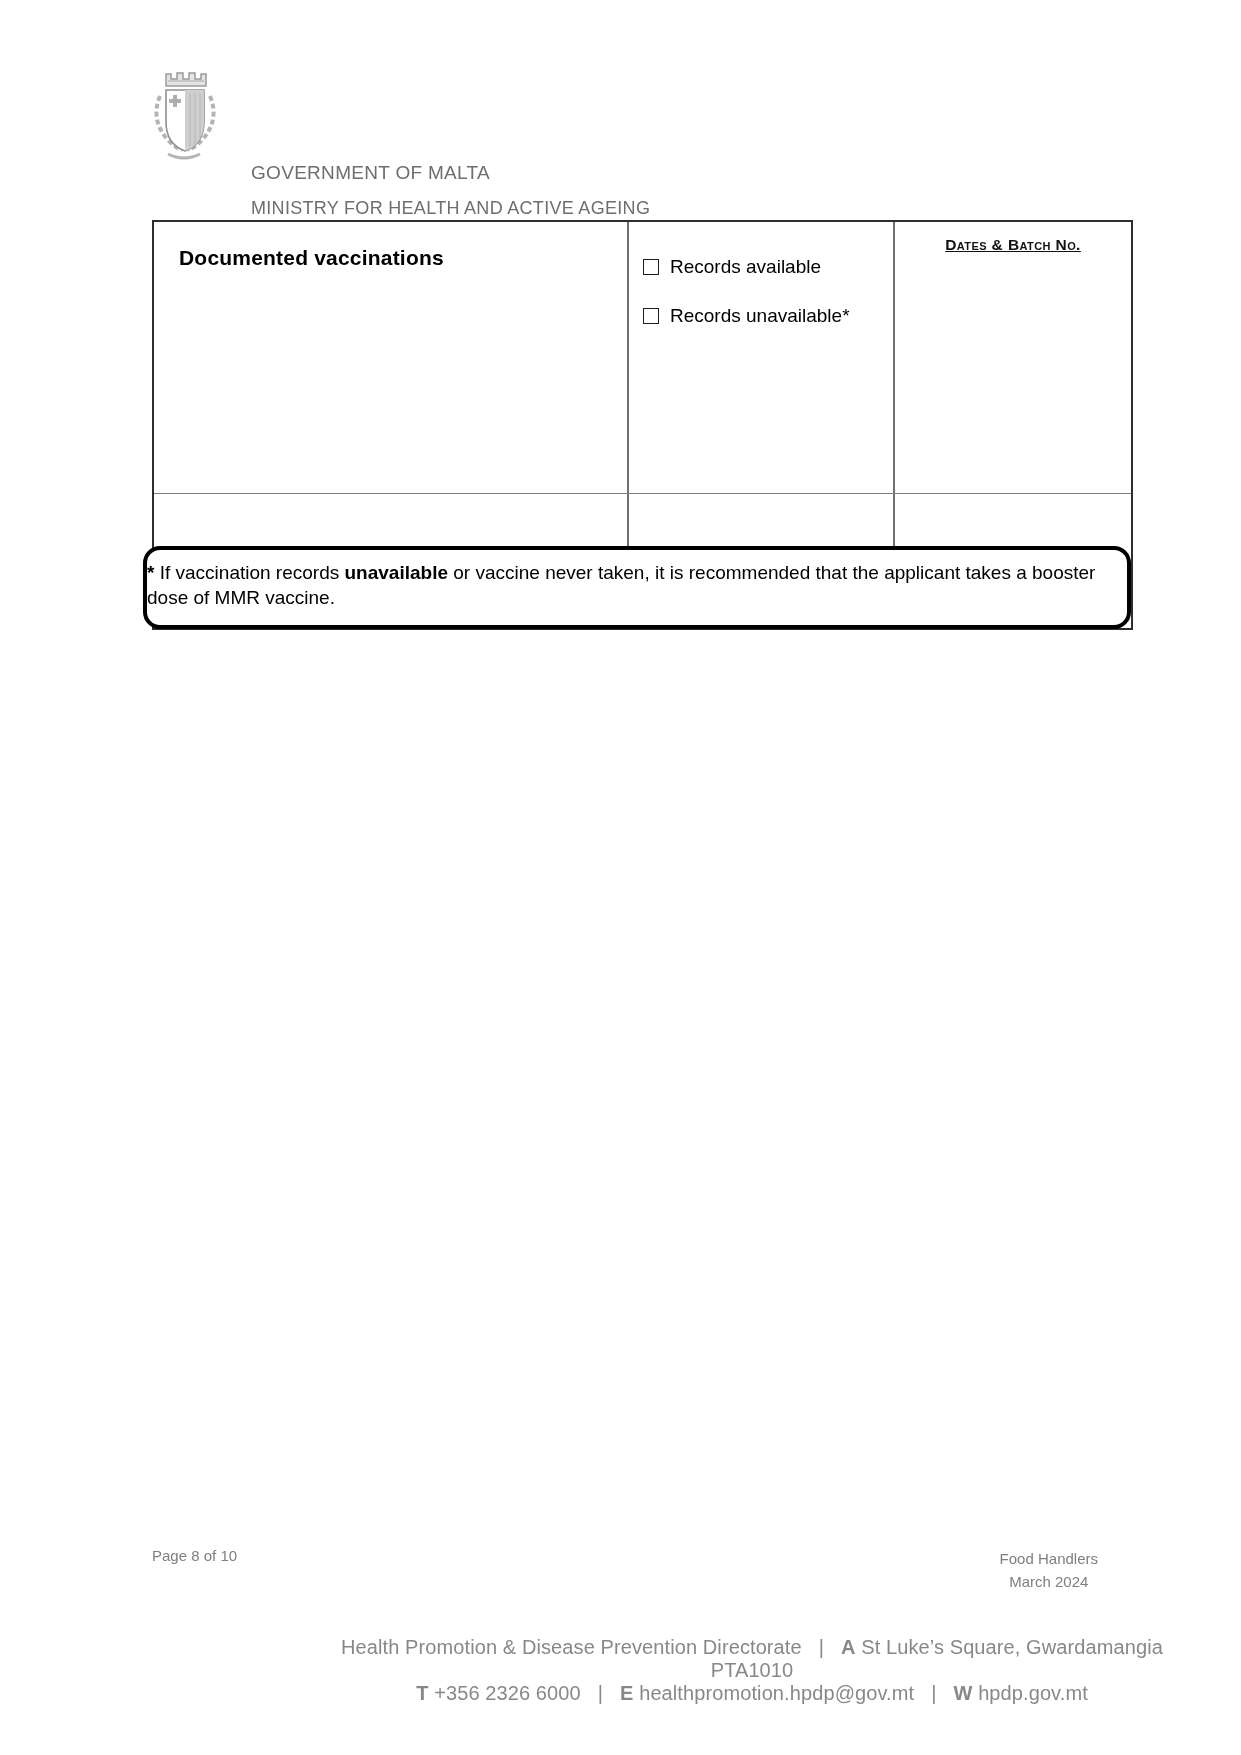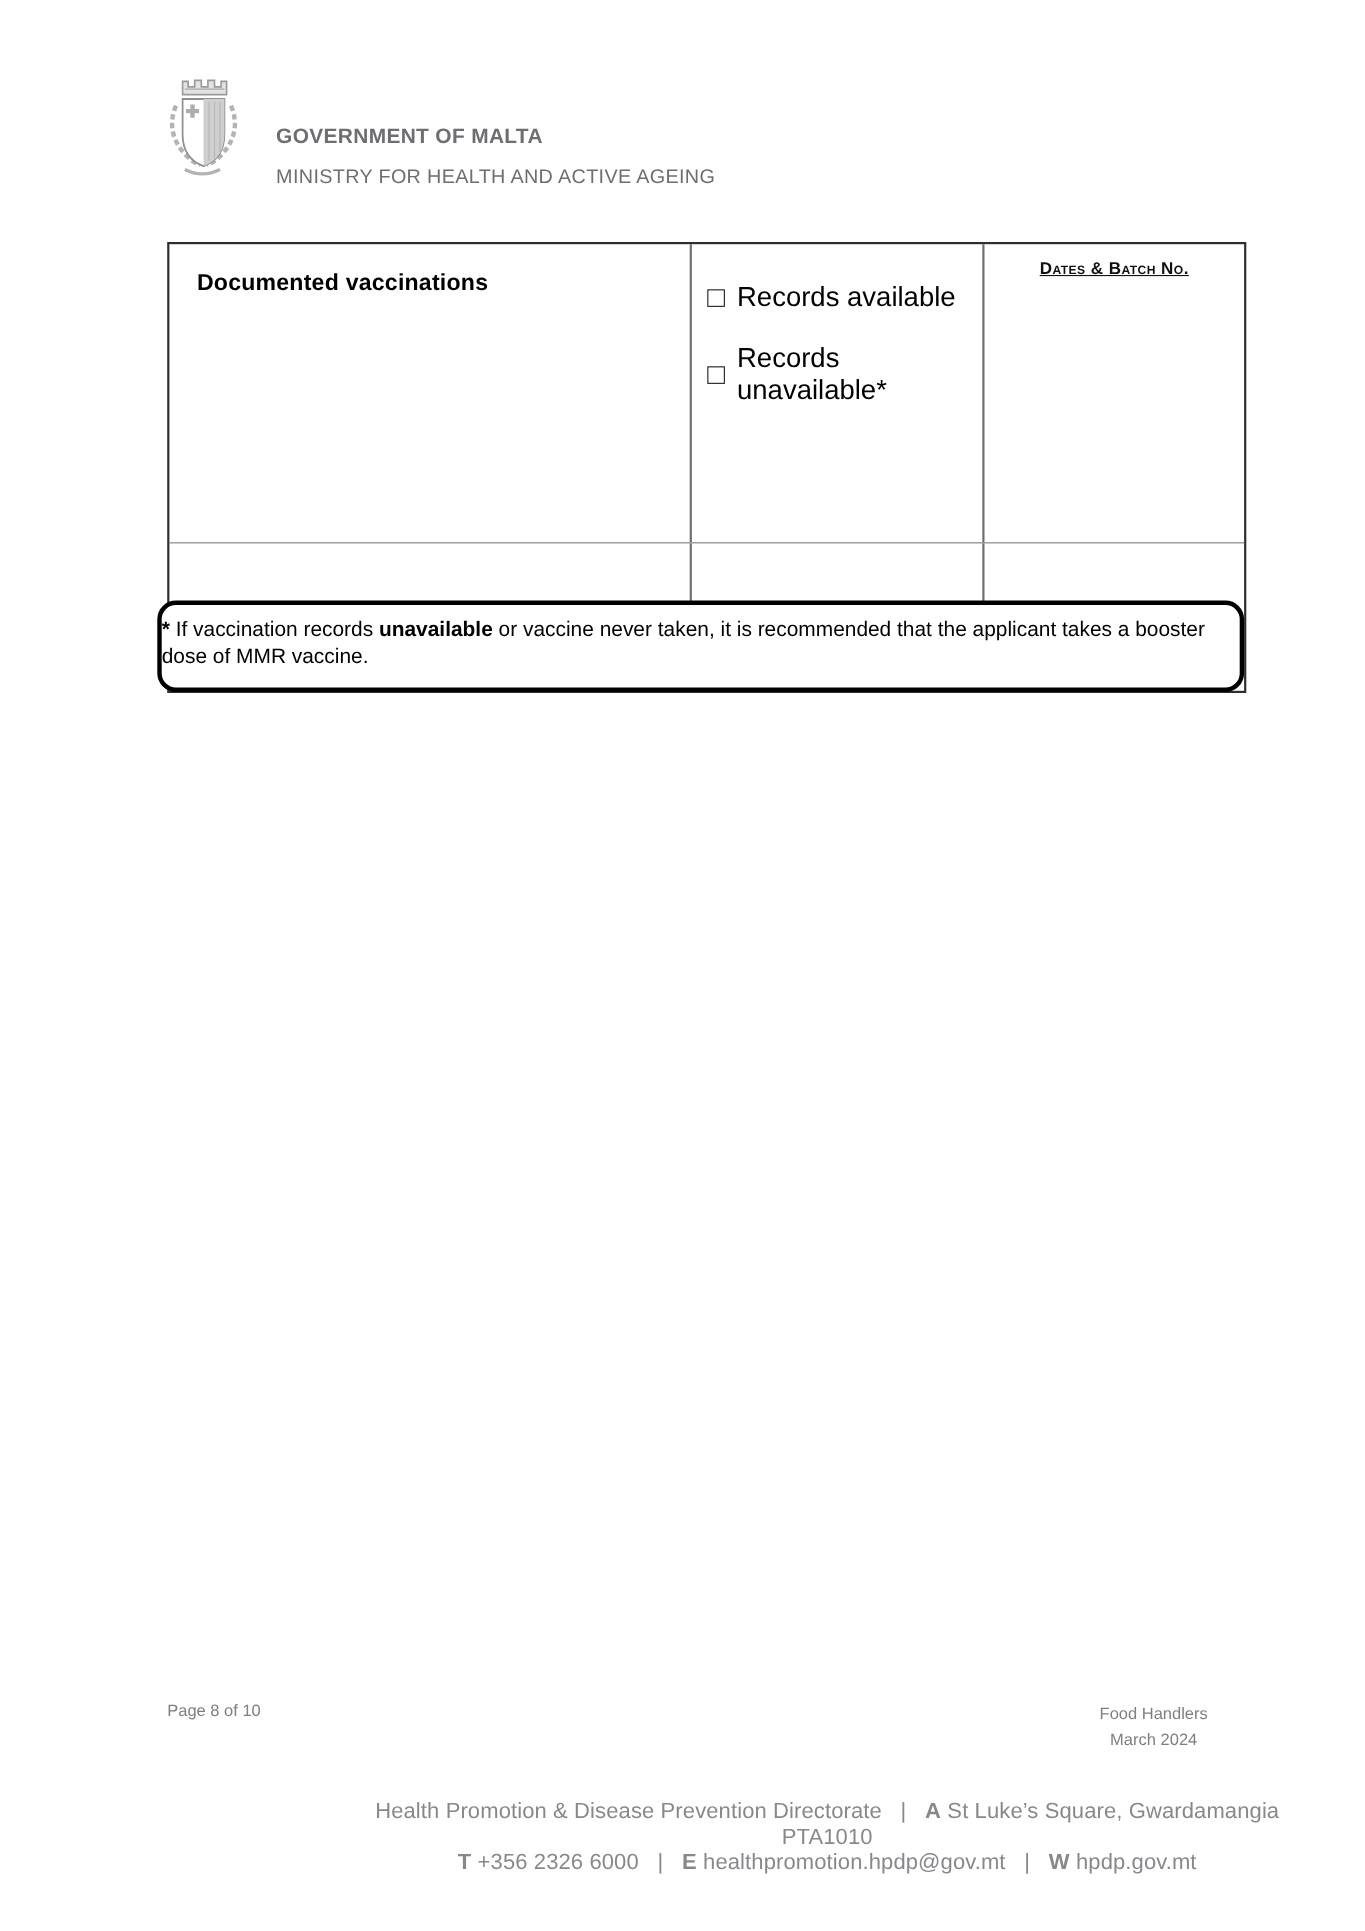--- a/index.html
+++ b/index.html
@@ -5,21 +5,21 @@
   html,body{margin:0;padding:0;}
   body{
     width:1241px;height:1755px;position:relative;background:#ffffff;
     font-family:"Liberation Sans", sans-serif;color:#000;
     overflow:hidden;
   }
 
   
   .logo{position:absolute;left:144px;top:66px;width:80px;height:102px;}
   .header-text{position:absolute;left:251px;top:114px;color:#6d6e70;}
-  .gov-line{font-size:19px;font-weight:bold;letter-spacing:0.3px;}
+  .gov-line{font-size:19px;font-weight:normal;letter-spacing:0.3px;margin-top:48px;}
   .ministry-line{font-size:18px;letter-spacing:0.3px;margin-top:14px;}
 
   
   .vtable{
     position:absolute;left:152px;top:220px;width:981px;height:410px;
     box-sizing:border-box;border:2px solid #2e2e2e;background:#fff;
   }
   .banner{
     box-sizing:border-box;height:66px;background:#c6d9f0;
     border-bottom:3px solid #141414;
@@ -27,21 +27,21 @@
     font-size:23px;font-weight:bold;letter-spacing:0.5px;color:#0d0d0d;
   }
   .trow{display:flex;box-sizing:border-box;}
   .row1{height:271px;}
   .row2{height:68px;border-top:1px solid #7c7c7c;}
   .cell{box-sizing:border-box;}
   .c1{width:475px;border-right:2px solid #6f6f6f;padding:24px 6px 0 25px;}
   .c2{width:266px;border-right:2px solid #6f6f6f;padding:34px 0 0 14px;}
   .c3{flex:1;padding:14px 6px 0 6px;text-align:center;}
   .doc-vacc{font-size:21px;font-weight:bold;letter-spacing:0.2px;}
-  .opt{display:flex;align-items:center;margin-bottom:27px;font-size:25px;}
+  .opt{display:flex;align-items:center;margin-bottom:27px;font-size:19px;}
   .cbx{
     display:inline-block;width:16px;height:16px;box-sizing:border-box;
     border:1.6px solid #1c1c1c;background:#fff;margin-right:11px;flex:0 0 auto;
   }
   .dates-head{
     font-size:15.5px;font-variant:small-caps;text-decoration:underline;
     letter-spacing:0.4px;font-weight:600;color:#111;
   }
 
   

